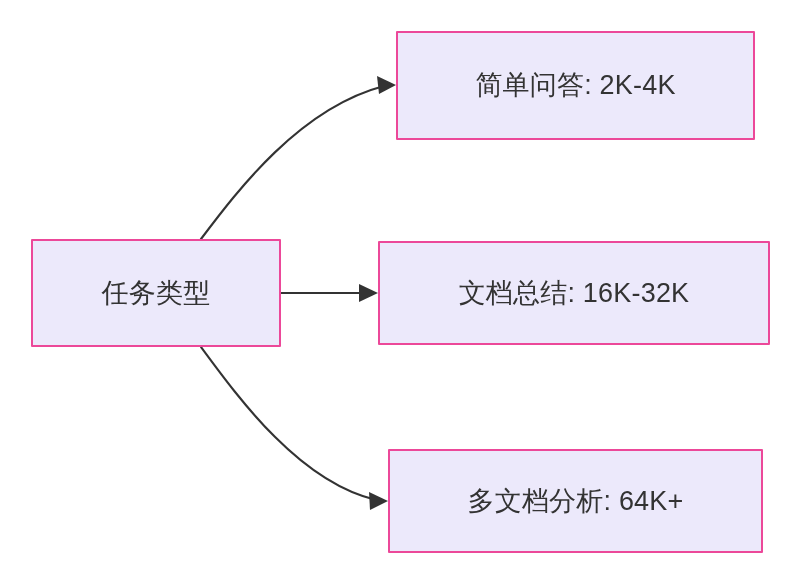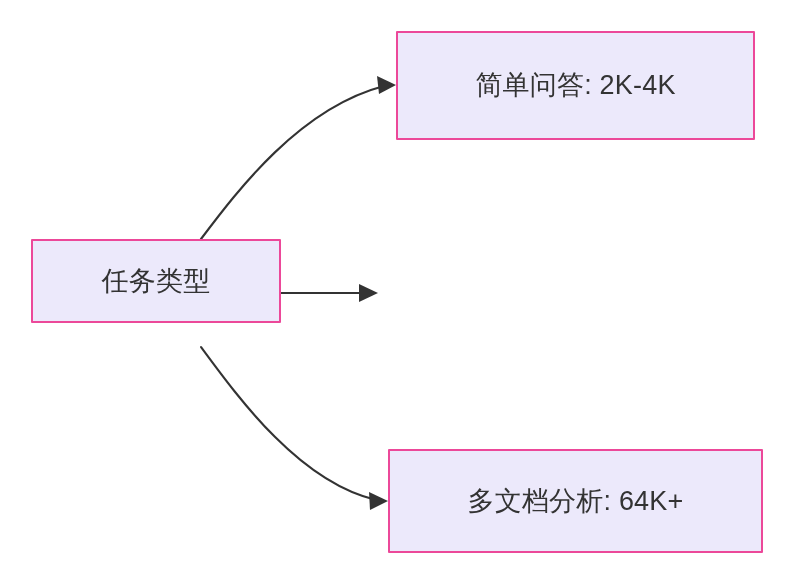--- a/index.html
+++ b/index.html
@@ -41,21 +41,21 @@
     font-size: 27px;
     line-height: 1.2;
     color: #333333;
     white-space: nowrap;
     letter-spacing: 0.2px;
   }
   #node-root {
     left: 31px;
     top: 239px;
     width: 250px;
-    height: 84px;
+    height: 108px;
   }
   #node-simple-qa {
     left: 396px;
     top: 31px;
     width: 359px;
     height: 109px;
   }
   #node-doc-summary {
     left: 378px;
     top: 241px;
@@ -102,18 +102,21 @@
   </svg>
 
   <div class="node" id="node-root">
     <span class="node-label">任务类型</span>
   </div>
 
   <div class="node" id="node-simple-qa">
     <span class="node-label">简单问答: 2K-4K</span>
   </div>
 
+  <div class="node" id="node-doc-summary">
+    <span class="node-label">文档总结: 16K-32K</span>
+  </div>
 
   <div class="node" id="node-multi-doc">
     <span class="node-label">多文档分析: 64K+</span>
   </div>
 
 </div>
 
 </body></html>

